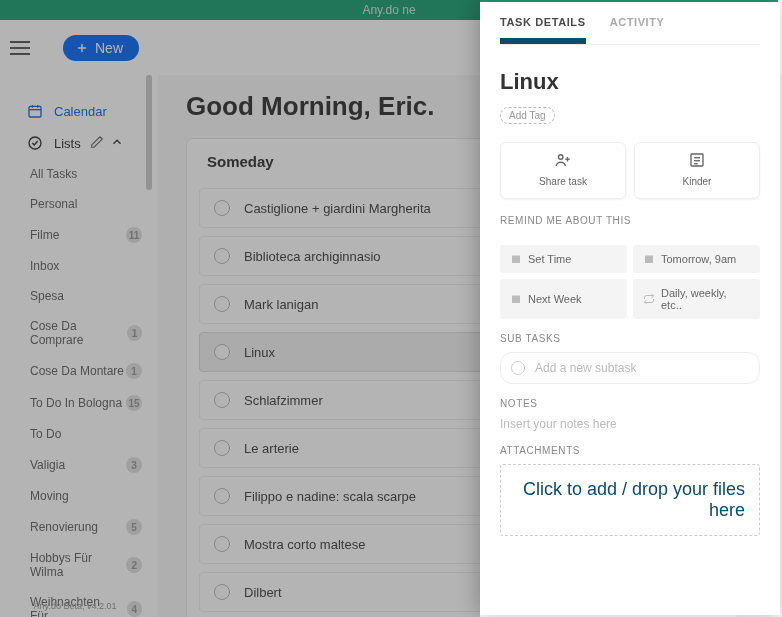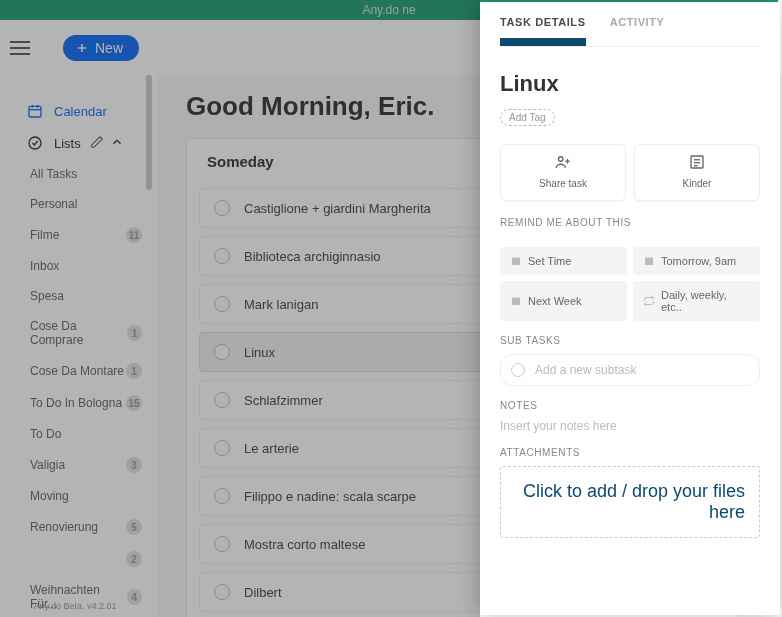--- a/index.html
+++ b/index.html
@@ -41,21 +41,21 @@
     .task-row.selected { background: #f2f2f2; border-color: #ddd; }
     .task-row .circle { width: 16px; height: 16px; border-radius: 50%; border: 1.5px solid #bbb; margin-right: 14px; background: #fff; }
     
     
     .dim { position: absolute; top: 0; left: 0; bottom: 0; width: 480px; background: rgba(40,40,40,0.35); pointer-events: none; }
     
     
     .panel { position: absolute; top: 2px; right: 2px; bottom: 2px; width: 300px; background: #fff; box-shadow: -2px 0 20px rgba(0,0,0,0.25); padding: 14px 20px; overflow: hidden; }
     .panel-tabs { display: flex; gap: 24px; border-bottom: 1px solid #eee; font-size: 11px; letter-spacing: 0.6px; font-weight: 600; color: #aaa; margin-bottom: 24px; }
     .panel-tab { padding-bottom: 10px; cursor: pointer; }
-    .panel-tab.active { color: #4a4a4a; border-bottom: 8px solid #0c4a6e; }
+    .panel-tab.active { color: #4a4a4a; border-bottom: 6px solid #0c4a6e; }
     .task-title { font-size: 22px; font-weight: 700; margin-bottom: 12px; }
     .add-tag { display: inline-block; border: 1px dashed #bbb; border-radius: 10px; padding: 2px 8px; font-size: 10px; color: #999; cursor: pointer; margin-bottom: 18px; }
     .action-row { display: flex; gap: 8px; margin-bottom: 16px; }
     .action-card { flex: 1; border: 1px solid #eee; border-radius: 6px; padding: 8px 8px 10px; text-align: center; box-shadow: 0 1px 2px rgba(0,0,0,0.05); cursor: pointer; }
     .action-card svg { width: 18px; height: 18px; display: block; margin: 0 auto 4px; color: #666; }
     .action-card span { font-size: 10px; color: #666; }
     .sect-label { font-size: 10px; font-weight: 400; letter-spacing: 0.6px; color: #888; margin-bottom: 8px; margin-top: 2px; }
     .remind-grid { display: grid; grid-template-columns: 1fr 1fr; gap: 6px; margin-bottom: 14px; margin-top: 19px; }
     .remind-chip { background: #f4f4f4; border-radius: 3px; padding: 8px 10px; font-size: 11px; color: #666; display: flex; align-items: center; gap: 6px; cursor: pointer; }
     .remind-chip svg { width: 12px; height: 12px; color: #bbb; flex-shrink: 0; }
@@ -172,20 +172,21 @@
         <div class="sub-item">
           <span>Moving</span>
           <span class="spacer"></span>
         </div>
         <div class="sub-item">
           <span>Renovierung</span>
           <span class="spacer"></span>
           <span class="badge">5</span>
         </div>
         <div class="sub-item">
+          <span>Hobbys Für Wilma</span>
           <span class="spacer"></span>
           <span class="badge">2</span>
         </div>
         <div class="sub-item">
           <span>Weihnachten Für...</span>
           <span class="spacer"></span>
           <span class="badge">4</span>
         </div>
       </div>
     <div class="version">Any.do Beta, v4.2.01</div>

